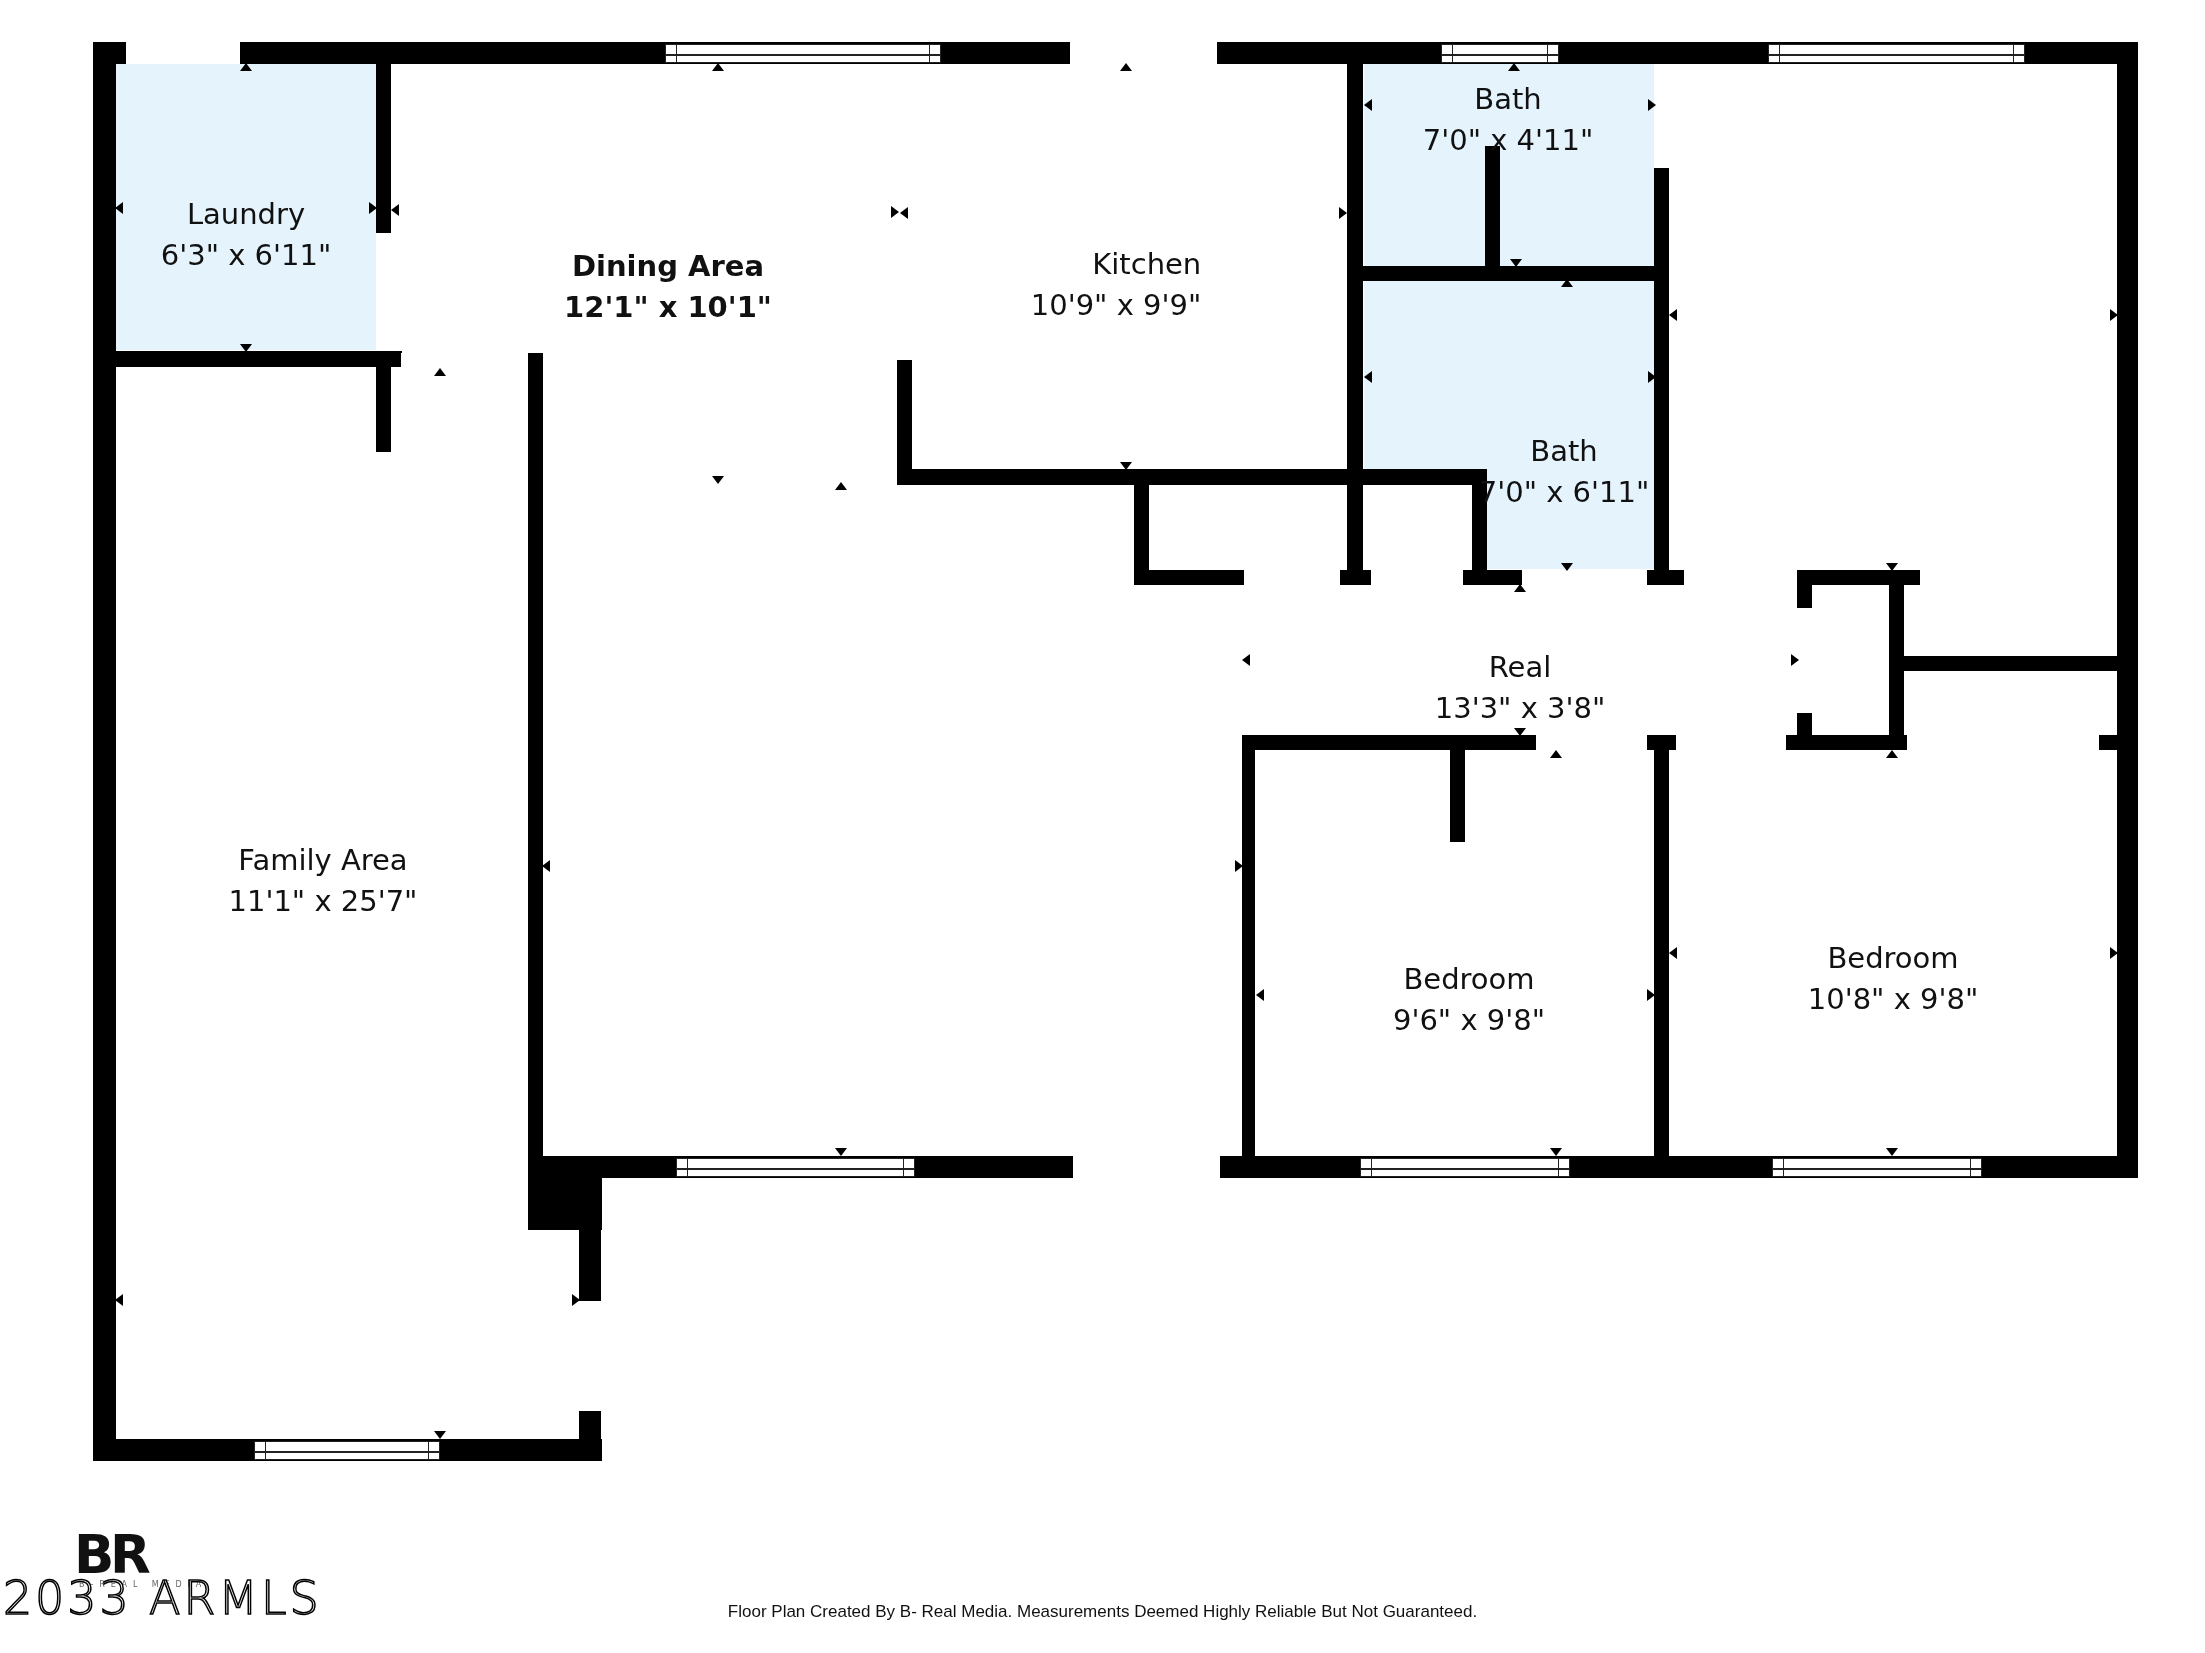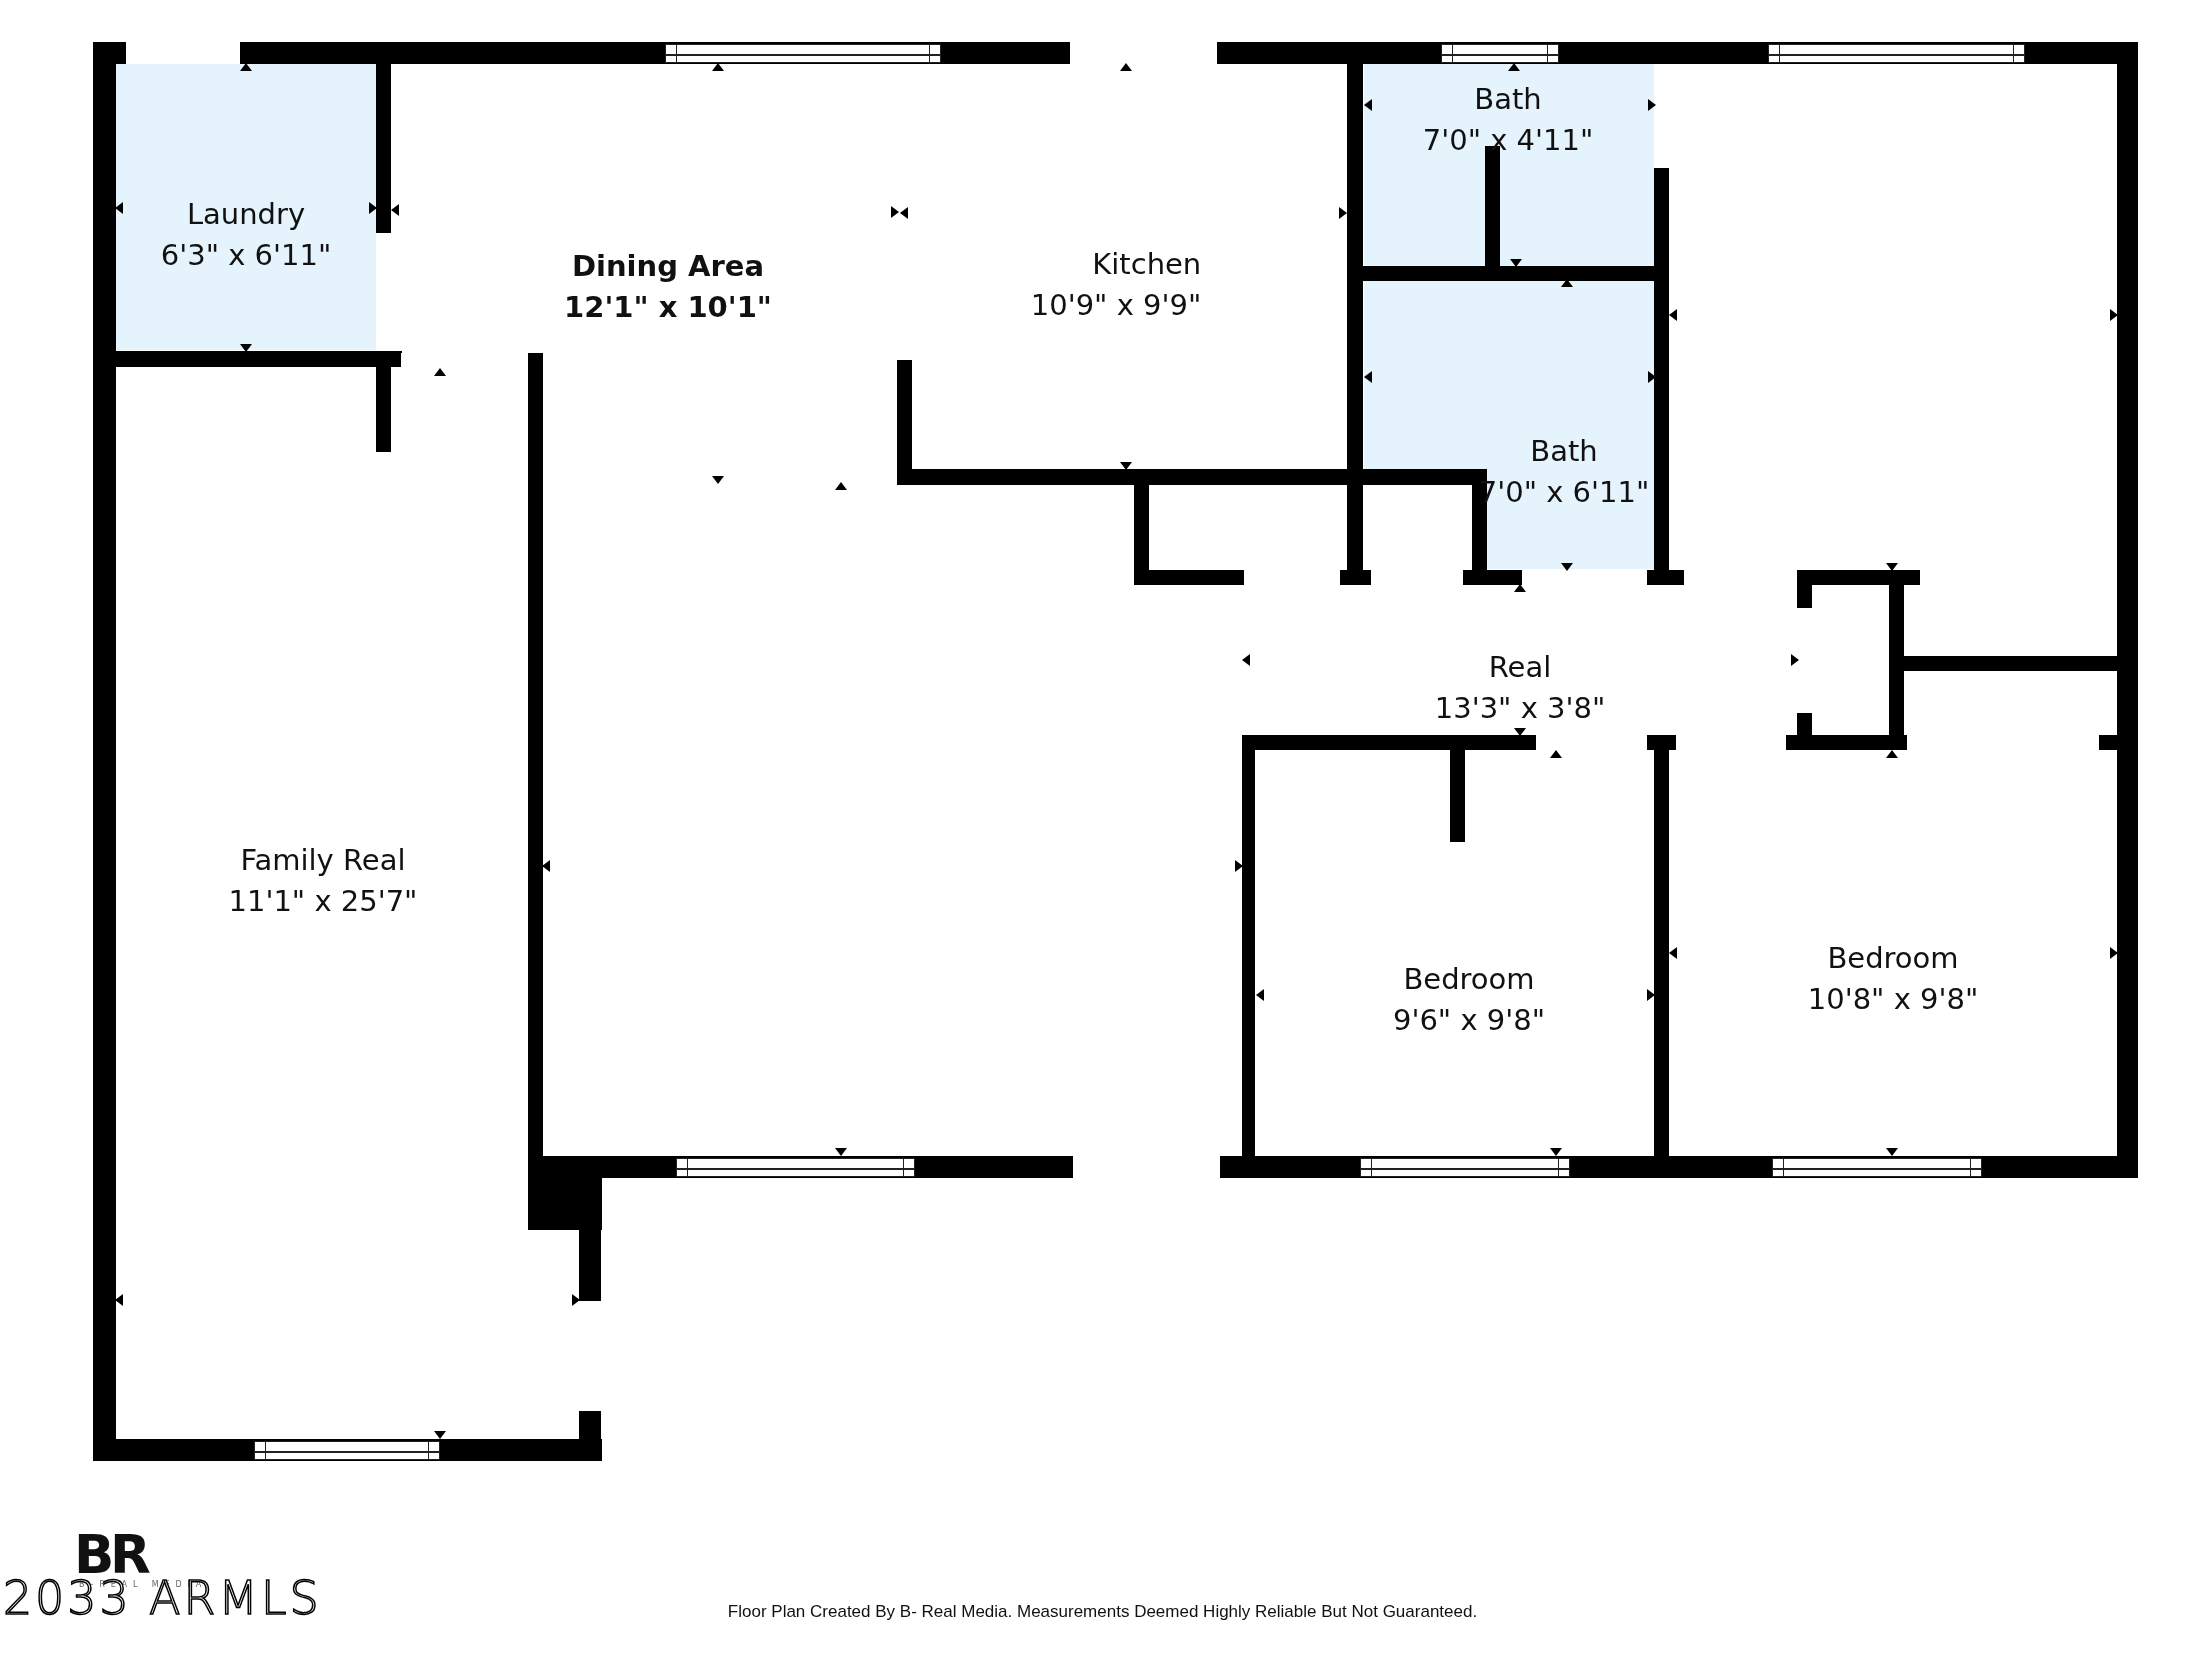--- a/index.html
+++ b/index.html
@@ -151,21 +151,21 @@
   </div>
   <div class="label" style="left:1564px;top:472px;">
     <span class="room-name">Bath</span>
     <span class="room-dim">7'0" x 6'11"</span>
   </div>
   <div class="label" style="left:1520px;top:688px;">
     <span class="room-name">Real</span>
     <span class="room-dim">13'3" x 3'8"</span>
   </div>
   <div class="label" style="left:323px;top:881px;">
-    <span class="room-name">Family Real</span>
+    <span class="room-name">Family Area</span>
     <span class="room-dim">11'1" x 25'7"</span>
   </div>
   <div class="label" style="left:1469px;top:1000px;">
     <span class="room-name">Bedroom</span>
     <span class="room-dim">9'6" x 9'8"</span>
   </div>
   <div class="label" style="left:1893px;top:979px;">
     <span class="room-name">Bedroom</span>
     <span class="room-dim">10'8" x 9'8"</span>
   </div>

